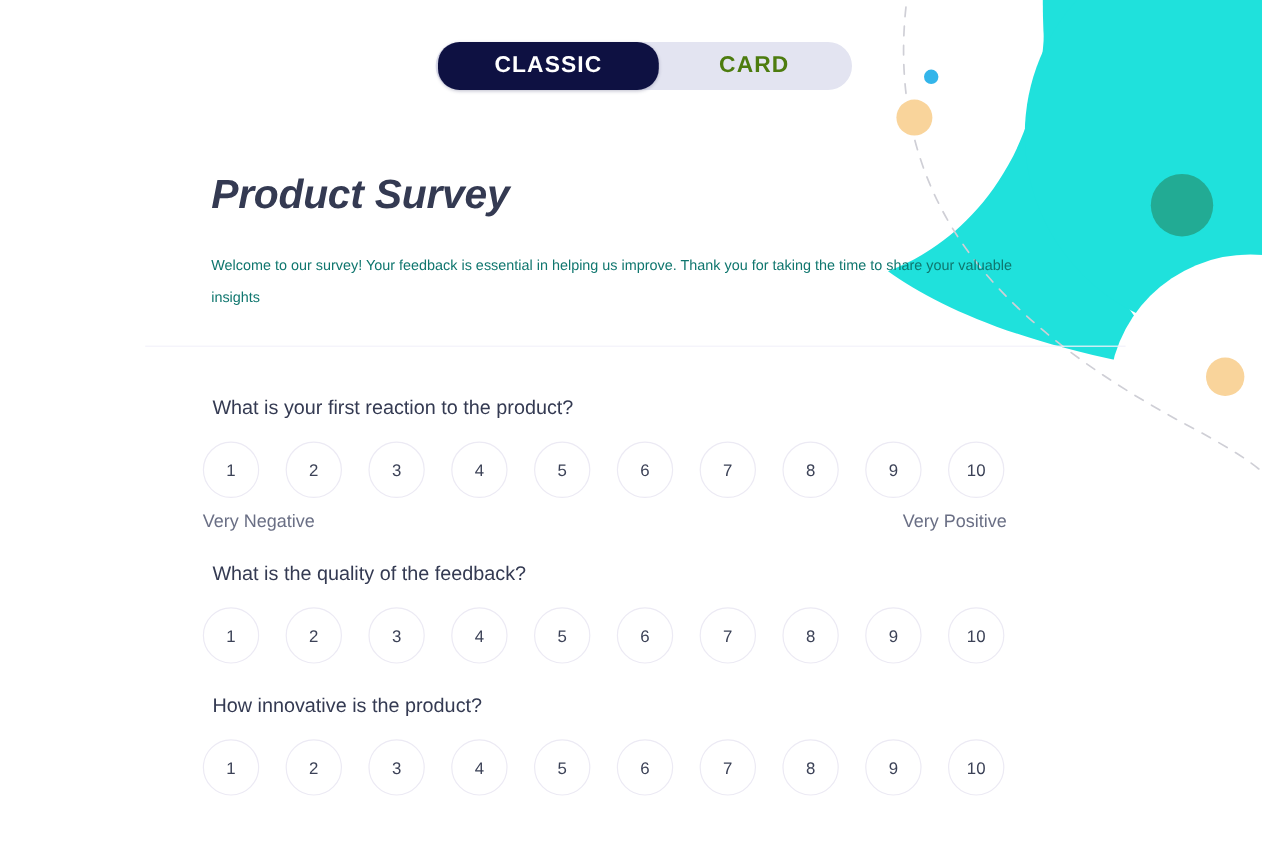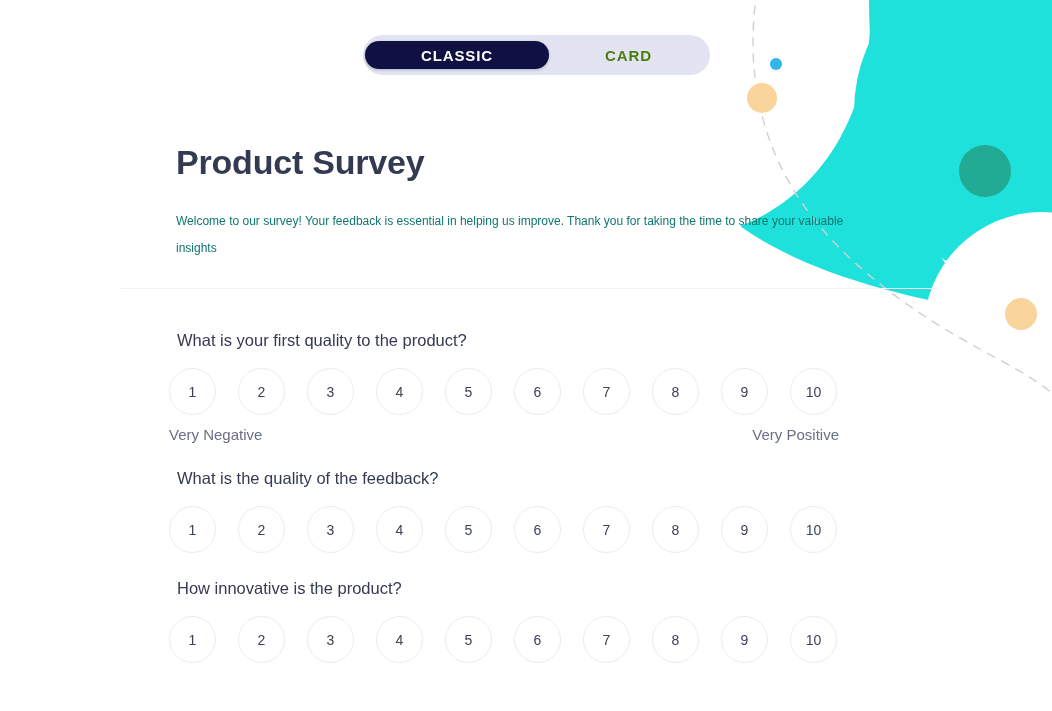--- a/index.html
+++ b/index.html
@@ -37,26 +37,26 @@
     top: 35px;
     width: 347px;
     height: 40px;
     background: #e3e4f1;
     border-radius: 20px;
     display: flex;
     align-items: center;
     z-index: 5;
   }
   .toggle-btn {
-    height: 28px;
+    height: 40px;
     border-radius: 18px;
     display: flex;
     align-items: center;
     justify-content: center;
-    font-size: 15px;
+    font-size: 19px;
     font-weight: bold;
     letter-spacing: 0.9px;
     cursor: pointer;
     user-select: none;
   }
   .toggle-btn.active {
     width: 184px;
     margin-left: 2px;
     background: #0e1142;
     color: #ffffff;
@@ -75,20 +75,21 @@
     top: 139px;
     width: 700px;
     z-index: 4;
   }
   .page-title {
     font-size: 34px;
     font-weight: bold;
     color: #343a52;
     letter-spacing: -0.2px;
     line-height: 46px;
+    font-style: italic;
   }
   .page-subtitle {
     margin-top: 23px;
     font-size: 12px;
     line-height: 27px;
     color: #0f766e;
     max-width: 700px;
   }
 
   
@@ -180,21 +181,21 @@
   <div class="header">
     <div class="page-title">Product Survey</div>
     <div class="page-subtitle">Welcome to our survey! Your feedback is essential in helping us improve. Thank you for taking the time to share your valuable insights</div>
   </div>
 
   <div class="divider"></div>
 
   <div class="questions">
 
     <div class="question-block">
-      <div class="question-title">What is your first quality to the product?</div>
+      <div class="question-title">What is your first reaction to the product?</div>
       <div class="scale-row">
         <div class="scale-item">1</div>
         <div class="scale-item">2</div>
         <div class="scale-item">3</div>
         <div class="scale-item">4</div>
         <div class="scale-item">5</div>
         <div class="scale-item">6</div>
         <div class="scale-item">7</div>
         <div class="scale-item">8</div>
         <div class="scale-item">9</div>

